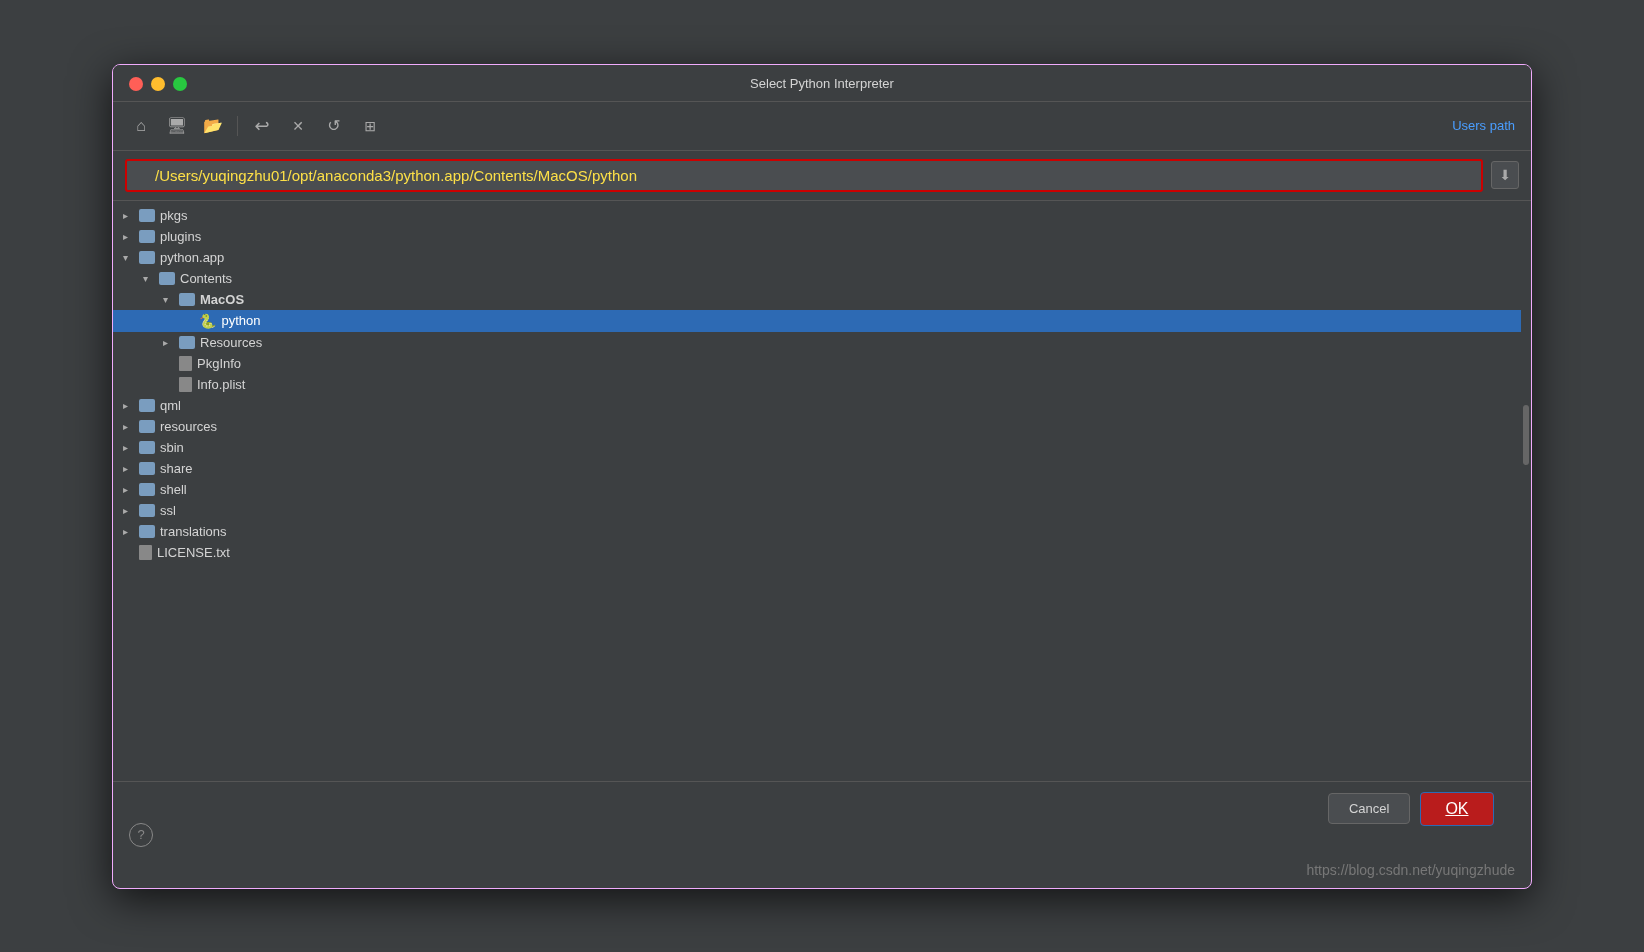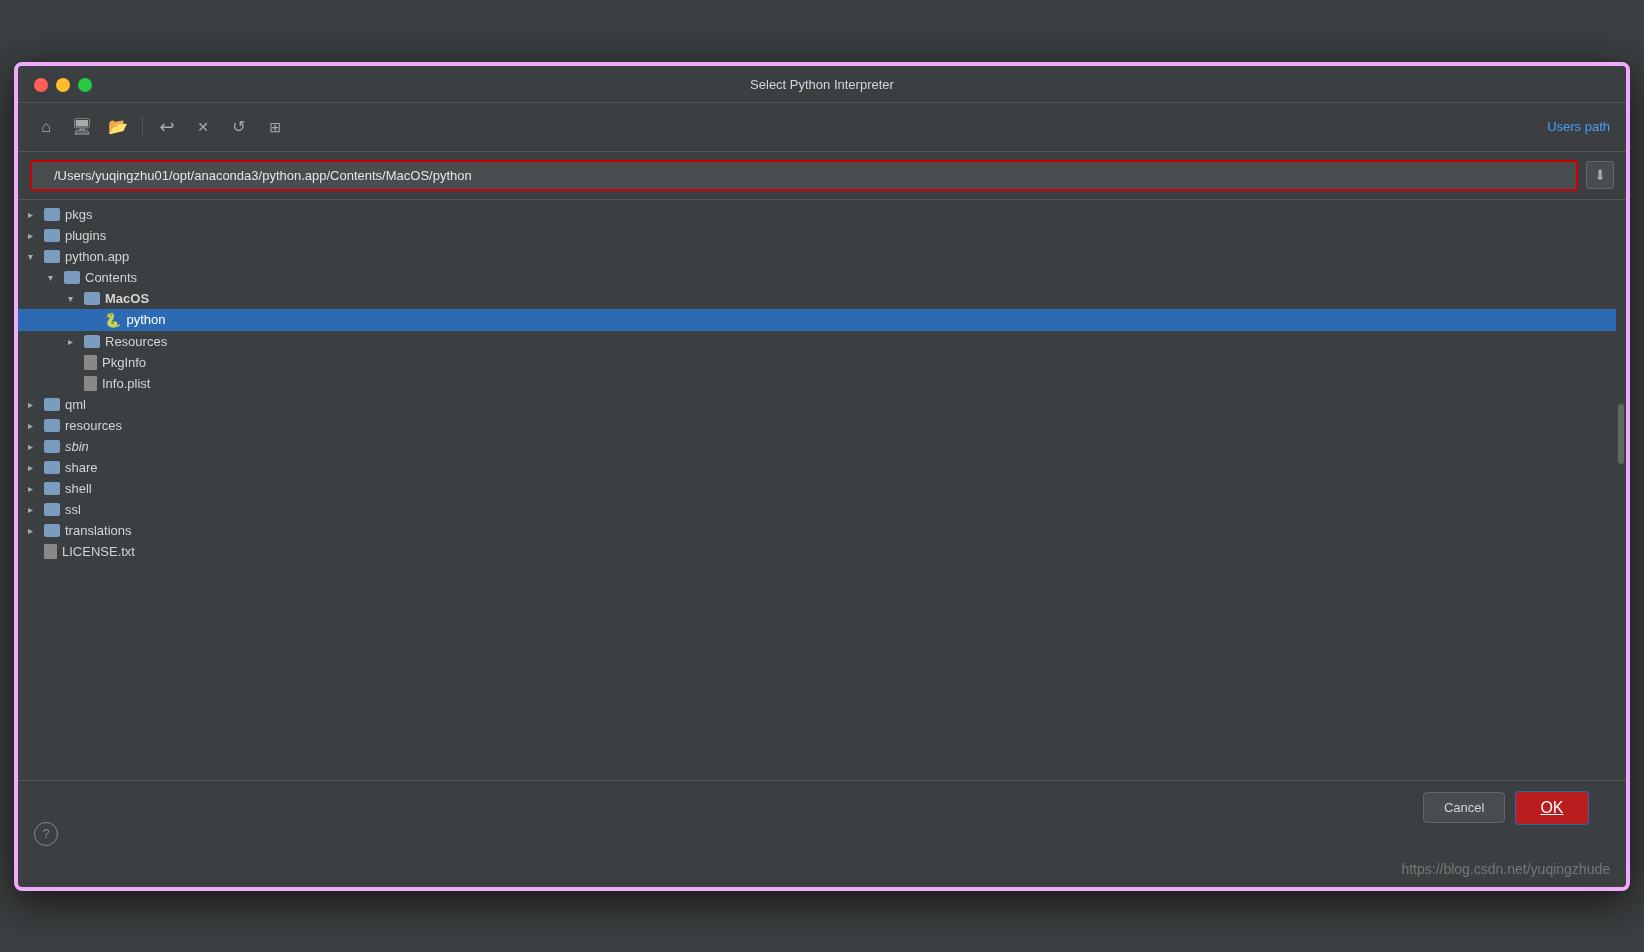--- a/index.html
+++ b/index.html
@@ -7,24 +7,24 @@
       background: #3c3f41;
       font-family: -apple-system, 'Helvetica Neue', Arial, sans-serif;
       font-size: 13px;
       color: #d4d4d4;
       display: flex;
       justify-content: center;
       align-items: center;
       min-height: 100vh;
     }
     .dialog {
-      width: 1616px;
+      width: 1420px;
       background: #3c3f41;
       border-radius: 8px;
-      border: 4px solid #f0abfc;
+      border: 1px solid #f0abfc;
       box-shadow: 0 10px 40px rgba(0,0,0,0.7);
       overflow: hidden;
     }
     .title-bar {
       background: #3c3f41;
       display: flex;
       align-items: center;
       padding: 12px 16px 10px 16px;
       border-bottom: 1px solid #555;
       position: relative;
@@ -88,23 +88,23 @@
       display: flex;
       align-items: center;
       gap: 8px;
       border-bottom: 1px solid #555;
     }
     .path-input {
       flex: 1;
       background: #4a4d50;
       border: 2px solid #cc0000;
       border-radius: 3px;
-      color: #e5e5e5;
-      padding: 6px 22px;
-      font-size: 13px;
+      color: #fde047;
+      padding: 6px 28px;
+      font-size: 15px;
       outline: none;
     }
     .path-download-btn {
       width: 28px; height: 28px;
       background: #4a4d50;
       border: 1px solid #666;
       border-radius: 3px;
       color: #aaa;
       cursor: pointer;
       display: flex; align-items: center; justify-content: center;
@@ -340,21 +340,21 @@
             <span style="margin-right: 5px; display: inline-flex; align-items: center;">
               <span style="display: inline-block; width: 16px; height: 13px; background: rgb(122, 157, 191); border-radius: 2px; position: relative;"></span>
             </span>
             <span style="font-size: 13px;">resources</span>
           </div>
           <div class="tree-item">
             <span style="display: inline-block; width: 16px; margin-left: 10px; color: rgb(170, 170, 170); font-size: 10px;">▸</span>
             <span style="margin-right: 5px; display: inline-flex; align-items: center;">
               <span style="display: inline-block; width: 16px; height: 13px; background: rgb(122, 157, 191); border-radius: 2px; position: relative;"></span>
             </span>
-            <span style="font-size: 13px; font-style: italic;">sbin</span>
+            <span style="font-size: 13px;">sbin</span>
           </div>
           <div class="tree-item">
             <span style="display: inline-block; width: 16px; margin-left: 10px; color: rgb(170, 170, 170); font-size: 10px;">▸</span>
             <span style="margin-right: 5px; display: inline-flex; align-items: center;">
               <span style="display: inline-block; width: 16px; height: 13px; background: rgb(122, 157, 191); border-radius: 2px; position: relative;"></span>
             </span>
             <span style="font-size: 13px;">share</span>
           </div>
           <div class="tree-item">
             <span style="display: inline-block; width: 16px; margin-left: 10px; color: rgb(170, 170, 170); font-size: 10px;">▸</span>

